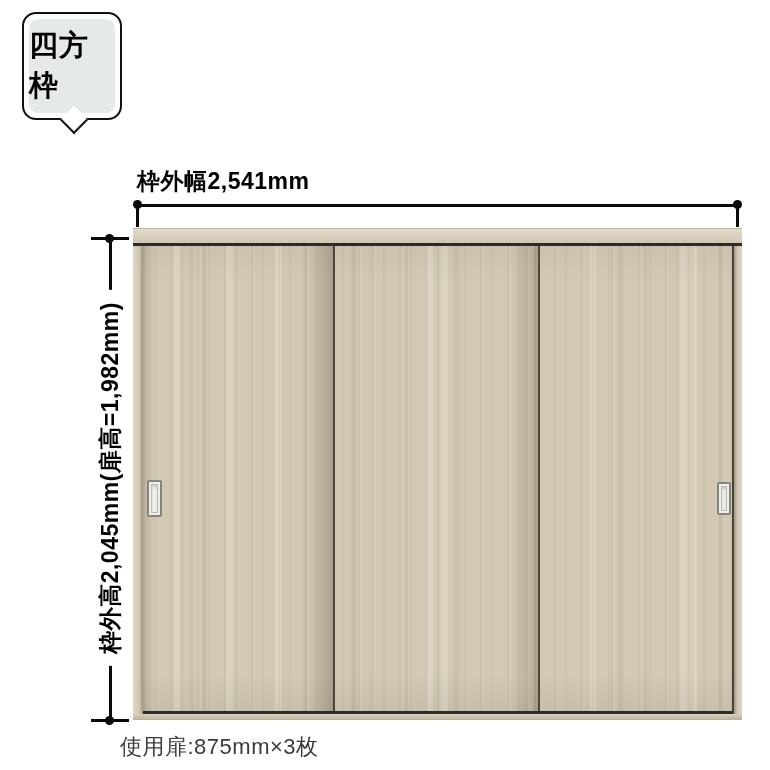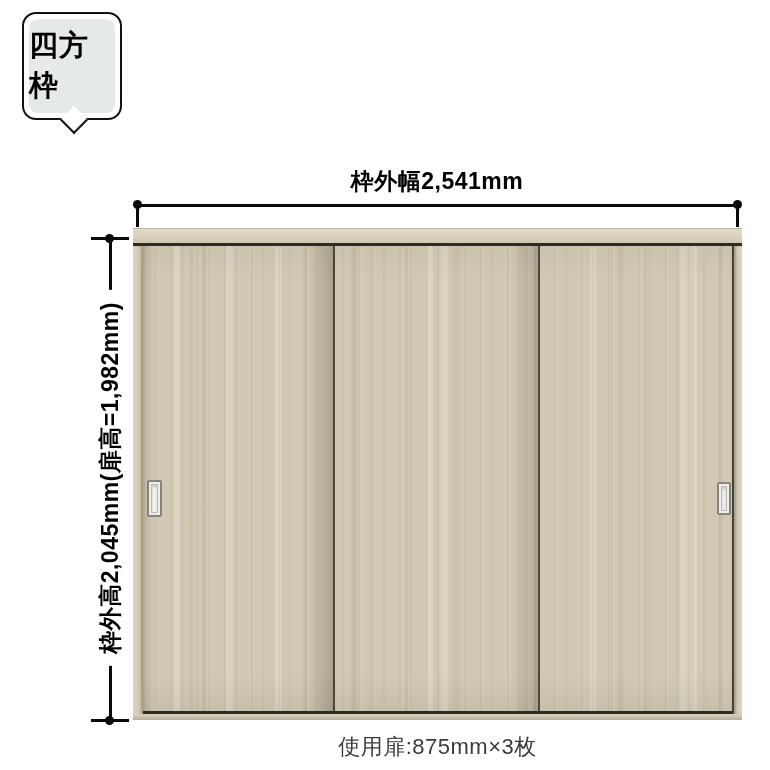--- a/index.html
+++ b/index.html
@@ -26,21 +26,21 @@
   }
   .bubble-tail{
     position:absolute;left:64px;top:110px;width:20px;height:20px;background:#fff;
     border-right:2.5px solid var(--bubble-border);border-bottom:2.5px solid var(--bubble-border);
     transform:rotate(45deg);z-index:5;
   }
   
   .dim-line,.dim-dot,.dim-tick{position:absolute;background:var(--dimension-line);z-index:3;}
   .dim-dot{width:9px;height:9px;border-radius:50%;}
   .dim-w-text{
-    position:absolute;left:137px;top:166px;width:600px;text-align:center;
+    position:absolute;left:137px;top:166px;width:600px;text-align:left;
     font-size:23px;font-weight:700;letter-spacing:.5px;z-index:3;
   }
   .dim-h-text{
     position:absolute;left:110px;top:478px;transform:translate(-50%,-50%) rotate(-90deg);
     white-space:nowrap;background:#fff;padding:0 12px;
     font-size:23px;font-weight:700;letter-spacing:.5px;z-index:3;
   }
   .dim-w-line{left:137px;top:204px;width:600px;height:2.5px;}
   .dim-h-line{left:109px;top:238px;width:2.5px;height:484px;}
   
@@ -89,21 +89,21 @@
     border:2px solid #85847e;border-radius:2px;
   }
   .handle-left{left:14px;top:252px;width:15px;height:37px;}
   .handle-right{left:584px;top:254px;width:14px;height:33px;}
   .handle-recess{
     position:absolute;left:2px;right:2px;top:2px;bottom:2px;
     background:#f6f5f2;border:1px solid #bcbbb5;box-shadow:inset 0 2px 3px rgba(0,0,0,.18);
   }
   
   .caption{
-    position:absolute;left:133px;top:732px;width:609px;text-align:center;
+    position:absolute;left:120px;top:732px;width:609px;
     font-size:22px;color:var(--caption-text);letter-spacing:.5px;
   }
 </style>
 </head>
 <body>
 
 <div class="bubble">
   <div class="bubble-inner">四方枠</div>
 </div>
 <div class="bubble-tail"></div>

